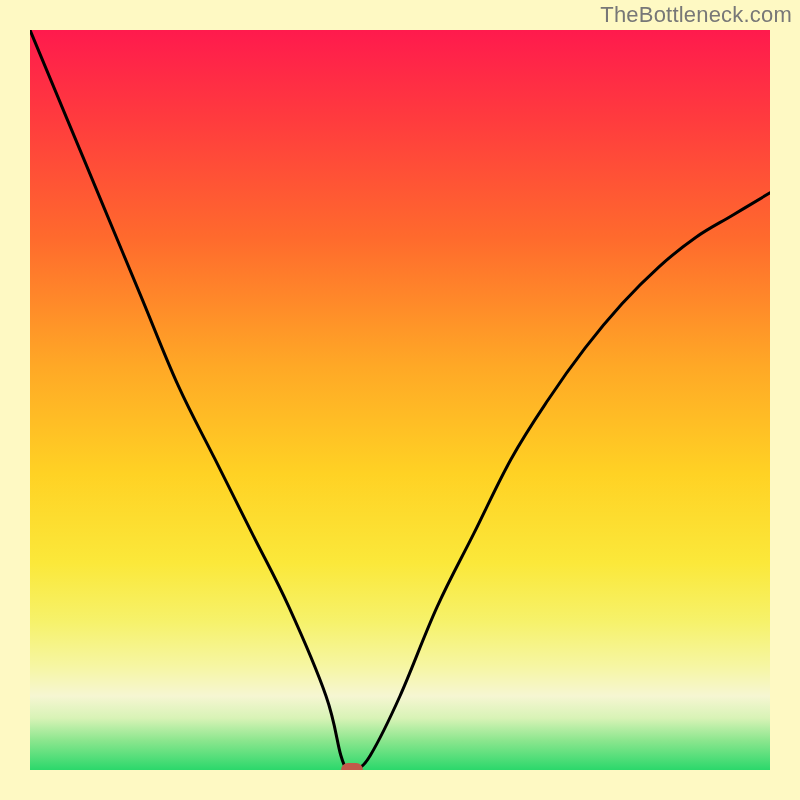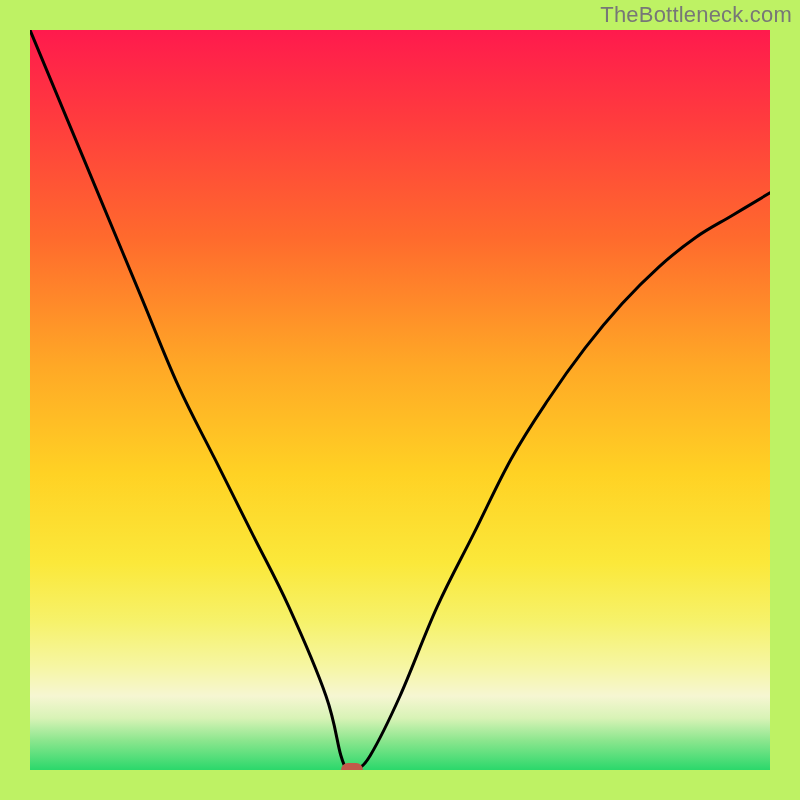--- a/index.html
+++ b/index.html
@@ -9,21 +9,21 @@
     height: 800px;
     background: #000;
     overflow: hidden;
   }
   .frame {
     position: absolute;
     top: 0;
     left: 0;
     width: 800px;
     height: 800px;
-    background: #bef264;
+    background: #fef9c3;
   }
   .plot {
     position: absolute;
     top: 30px;
     left: 30px;
     width: 740px;
     height: 740px;
     overflow: hidden;
   }
   .gradient {

